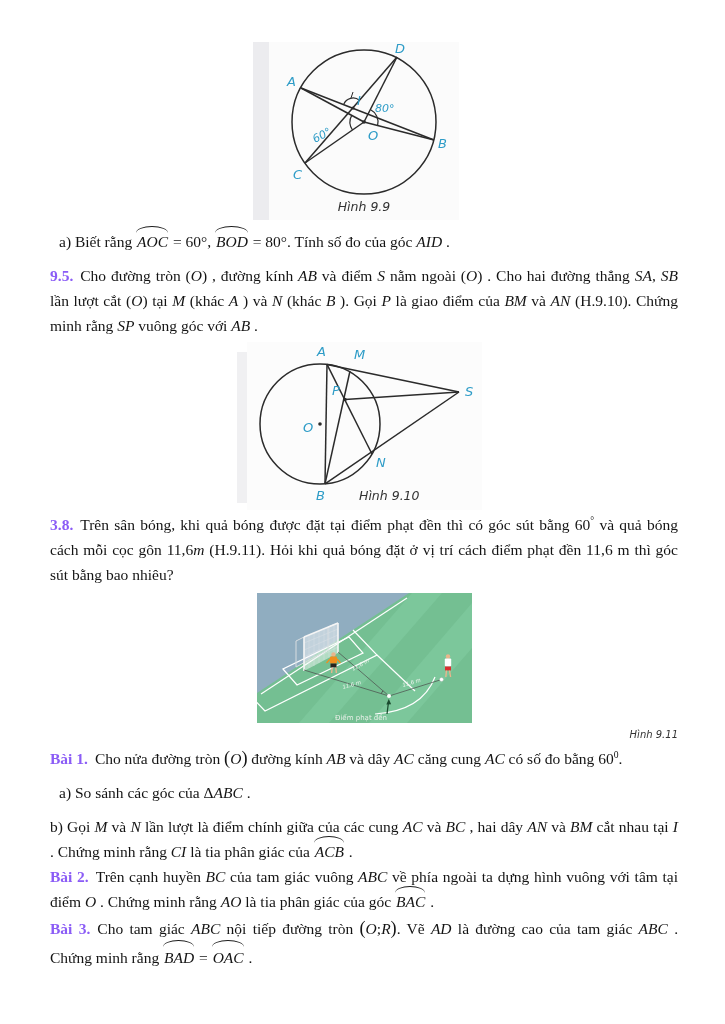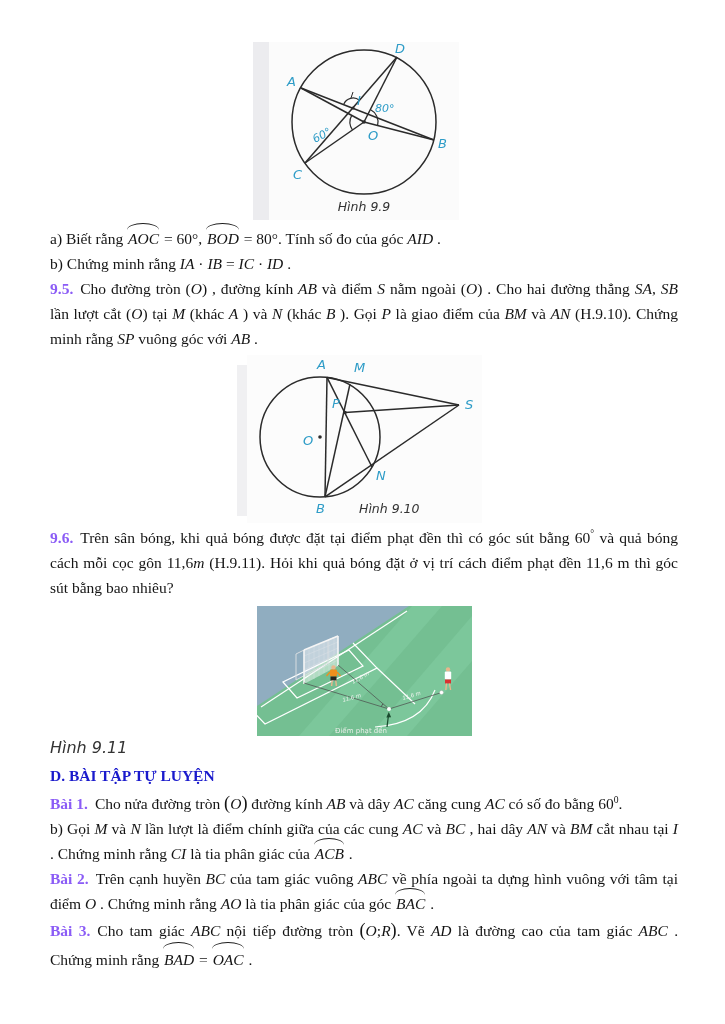--- a/index.html
+++ b/index.html
@@ -1,37 +1,37 @@
 <!DOCTYPE html>
 <html><head>
 <meta charset="utf-8">
 <style>
   html,body{margin:0;padding:0;}
   .page{position:relative;width:725px;height:1024px;background:#ffffff;overflow:hidden;
         font-family:"Liberation Serif",serif;font-size:15.5px;color:#141414;}
   .content{padding:0 47px 0 50px;}
-  .line{margin:0;line-height:25px;}
+  .line{margin:9px;line-height:25px;}
   .para{margin:0;line-height:25px;text-align:justify;}
   .lead{color:#8b5cf6;font-weight:bold;margin-right:7px;}
   .heading{margin:10px 0 4px 0;color:#1a1acc;font-weight:bold;font-size:15.5px;line-height:22px;}
   .sg-v{font-style:italic;}
   .sg-arc{font-style:italic;position:relative;padding:0 1px;display:inline-block;}
   .sg-arc::before{content:"";position:absolute;left:0;right:1px;top:-3px;height:6px;
                   border-top:1.4px solid #1a1a1a;border-radius:50% 50% 0 0 / 100% 100% 0 0;}
   .sg-sup{vertical-align:super;font-size:0.62em;line-height:0;}
   .sg-big{font-size:1.18em;}
   .figwrap{position:relative;}
   .fig1{width:190px;margin:42px auto 6px auto;background:#fbfbfb;}
   .fig1::before{content:"";position:absolute;left:-16px;top:0;width:16px;height:100%;
                 background:#ececef;}
   .fig2{width:235px;margin:4px auto 2px auto;background:#fcfcfc;}
   .fig2::before{content:"";position:absolute;left:-10px;top:10px;width:10px;height:90%;
                 background:#f0f0f2;}
   .fig3{width:215px;margin:6px auto 0 auto;}
-  .fig3cap{text-align:left;font-style:italic;font-size:16px;color:#333;line-height:15px;
+  .fig3cap{text-align:right;font-style:italic;font-size:10px;color:#333;line-height:15px;
            font-family:"DejaVu Sans",sans-serif;margin-bottom:4px;}
   svg text{font-family:"DejaVu Sans",sans-serif;}
   .flabel{font-style:italic;font-size:13px;}
   .fangle{font-style:italic;font-size:11px;}
   .fcap{font-style:italic;font-size:12.5px;}
 </style>
 </head>
 <body>
 
 <div class="page">
@@ -63,21 +63,20 @@
           <text class="flabel" x="99" y="98">O</text>
           <text class="flabel" x="88" y="63">I</text>
           <text class="fangle" x="46" y="101" transform="rotate(-28 46 101)">60°</text>
           <text class="fangle" x="106" y="70">80°</text>
         </g>
         <text class="fcap" x="95" y="169" text-anchor="middle" fill="#333">Hình 9.9</text>
       </svg>
     </div>
 
     <p class="line"><span>a) Biết rằng </span><span class="sg-arc">AOC</span><span> = 60°, </span><span class="sg-arc">BOD</span><span> = 80°. Tính số đo của góc </span><span class="sg-v">AID</span><span> .</span></p>
-    <p class="line"><span>b) Chứng minh rằng </span><span class="sg-v">IA</span><span> · </span><span class="sg-v">IB</span><span> = </span><span class="sg-v">IC</span><span> · </span><span class="sg-v">ID</span><span> .</span></p>
 
     <p class="para"><span class="lead">9.5.</span><span><span>Cho đường tròn (</span><span class="sg-v">O</span><span>) , đường kính </span><span class="sg-v">AB</span><span> và điểm </span><span class="sg-v">S</span><span> nằm ngoài (</span><span class="sg-v">O</span><span>) . Cho hai đường thẳng </span><span class="sg-v">SA</span><span>, </span><span class="sg-v">SB</span><span> lần lượt cắt (</span><span class="sg-v">O</span><span>) tại </span><span class="sg-v">M</span><span> (khác </span><span class="sg-v">A</span><span> ) và </span><span class="sg-v">N</span><span> (khác </span><span class="sg-v">B</span><span> ). Gọi </span><span class="sg-v">P</span><span> là giao điểm của </span><span class="sg-v">BM</span><span> và </span><span class="sg-v">AN</span><span> (H.9.10). Chứng minh rằng </span><span class="sg-v">SP</span><span> vuông góc với </span><span class="sg-v">AB</span><span> .</span></span></p>
 
     <div class="figwrap fig2">
       <svg width="235" height="164" viewBox="0 0 235 164">
         <g stroke="#2b2b2b" stroke-width="1.5" fill="none">
           <circle cx="73" cy="82" r="60"></circle>
           <line x1="80" y1="22.4" x2="78" y2="141.8"></line>
           <line x1="80" y1="22.4" x2="212" y2="50"></line>
           <line x1="78" y1="141.8" x2="212" y2="50"></line>
@@ -93,21 +92,21 @@
           <text class="flabel" x="218" y="54">S</text>
           <text class="flabel" x="85" y="53">P</text>
           <text class="flabel" x="56" y="90">O</text>
           <text class="flabel" x="129" y="125">N</text>
           <text class="flabel" x="69" y="158">B</text>
         </g>
         <text class="fcap" x="112" y="158" fill="#333">Hình 9.10</text>
       </svg>
     </div>
 
-    <p class="para"><span class="lead">9.6.</span><span><span>Trên sân bóng, khi quả bóng được đặt tại điểm phạt đền thì có góc sút bằng 60</span><span class="sg-sup">°</span><span> và quả bóng cách mỗi cọc gôn 11,6</span><span class="sg-v">m</span><span> (H.9.11). Hỏi khi quả bóng đặt ở vị trí cách điểm phạt đền 11,6 m thì góc sút bằng bao nhiêu?</span></span></p>
+    <p class="para"><span class="lead">3.8.</span><span><span>Trên sân bóng, khi quả bóng được đặt tại điểm phạt đền thì có góc sút bằng 60</span><span class="sg-sup">°</span><span> và quả bóng cách mỗi cọc gôn 11,6</span><span class="sg-v">m</span><span> (H.9.11). Hỏi khi quả bóng đặt ở vị trí cách điểm phạt đền 11,6 m thì góc sút bằng bao nhiêu?</span></span></p>
 
     <div class="figwrap fig3">
       <svg width="215" height="130" viewBox="0 0 215 130">
         <rect x="0" y="0" width="215" height="130" fill="#74bf92"></rect>
         <polygon points="155,0 185,0 72,130 42,130" fill="#7cc79b"></polygon>
         <polygon points="215,10 215,55 150,130 112,130" fill="#7cc79b"></polygon>
         <polygon points="0,0 152,0 0,100" fill="#90adc0"></polygon>
         <g stroke="#ffffff" stroke-width="1.2" fill="none">
           <line x1="150" y1="5" x2="4" y2="101"></line>
           <polyline points="-16,93 8,118 120,62 96,37"></polyline>
@@ -174,21 +173,21 @@
           <text x="86" y="96" transform="rotate(-16 86 96)">11,6 m</text>
           <text x="146" y="94" transform="rotate(-17 146 94)">11,6 m</text>
         </g>
         <line x1="130" y1="121" x2="131.5" y2="109" stroke="#1a4a2e" stroke-width="1.3"></line>
         <polygon points="131.8,106 129.3,111.5 134.1,111.2" fill="#1a4a2e"></polygon>
         <text x="78" y="126.5" font-size="7" fill="#e8efe8">Điểm phạt đền</text>
       </svg>
     </div>
     <div class="fig3cap">Hình 9.11</div>
 
-    <div class="heading">D. BÀI TẬP TỰ LUYỆN</div>
 
     <p class="para"><span class="lead">Bài 1.</span><span><span>Cho nửa đường tròn </span><span class="sg-big">(</span><span class="sg-v">O</span><span class="sg-big">)</span><span> đường kính </span><span class="sg-v">AB</span><span> và dây </span><span class="sg-v">AC</span><span> căng cung </span><span class="sg-v">AC</span><span> có số đo bằng 60</span><span class="sg-sup">0</span><span>.</span></span></p>
+    <p class="line"><span>a) So sánh các góc của Δ</span><span class="sg-v">ABC</span><span> .</span></p>
     <p class="para"><span>b) Gọi </span><span class="sg-v">M</span><span> và </span><span class="sg-v">N</span><span> lần lượt là điểm chính giữa của các cung </span><span class="sg-v">AC</span><span> và </span><span class="sg-v">BC</span><span> , hai dây </span><span class="sg-v">AN</span><span> và </span><span class="sg-v">BM</span><span> cắt nhau tại </span><span class="sg-v">I</span><span> . Chứng minh rằng </span><span class="sg-v">CI</span><span> là tia phân giác của </span><span class="sg-arc">ACB</span><span> .</span></p>
     <p class="para"><span class="lead">Bài 2.</span><span><span>Trên cạnh huyền </span><span class="sg-v">BC</span><span> của tam giác vuông </span><span class="sg-v">ABC</span><span> về phía ngoài ta dựng hình vuông với tâm tại điểm </span><span class="sg-v">O</span><span> . Chứng minh rằng </span><span class="sg-v">AO</span><span> là tia phân giác của góc </span><span class="sg-arc">BAC</span><span> .</span></span></p>
     <p class="para" style="line-height:29px;"><span class="lead">Bài 3.</span><span><span>Cho tam giác </span><span class="sg-v">ABC</span><span> nội tiếp đường tròn </span><span class="sg-big">(</span><span class="sg-v">O</span><span>;</span><span class="sg-v">R</span><span class="sg-big">)</span><span>. Vẽ </span><span class="sg-v">AD</span><span> là đường cao của tam giác </span><span class="sg-v">ABC</span><span> . Chứng minh rằng </span><span class="sg-arc">BAD</span><span> = </span><span class="sg-arc">OAC</span><span> .</span></span></p>
 
   </div>
 </div>
 
 </body></html>

